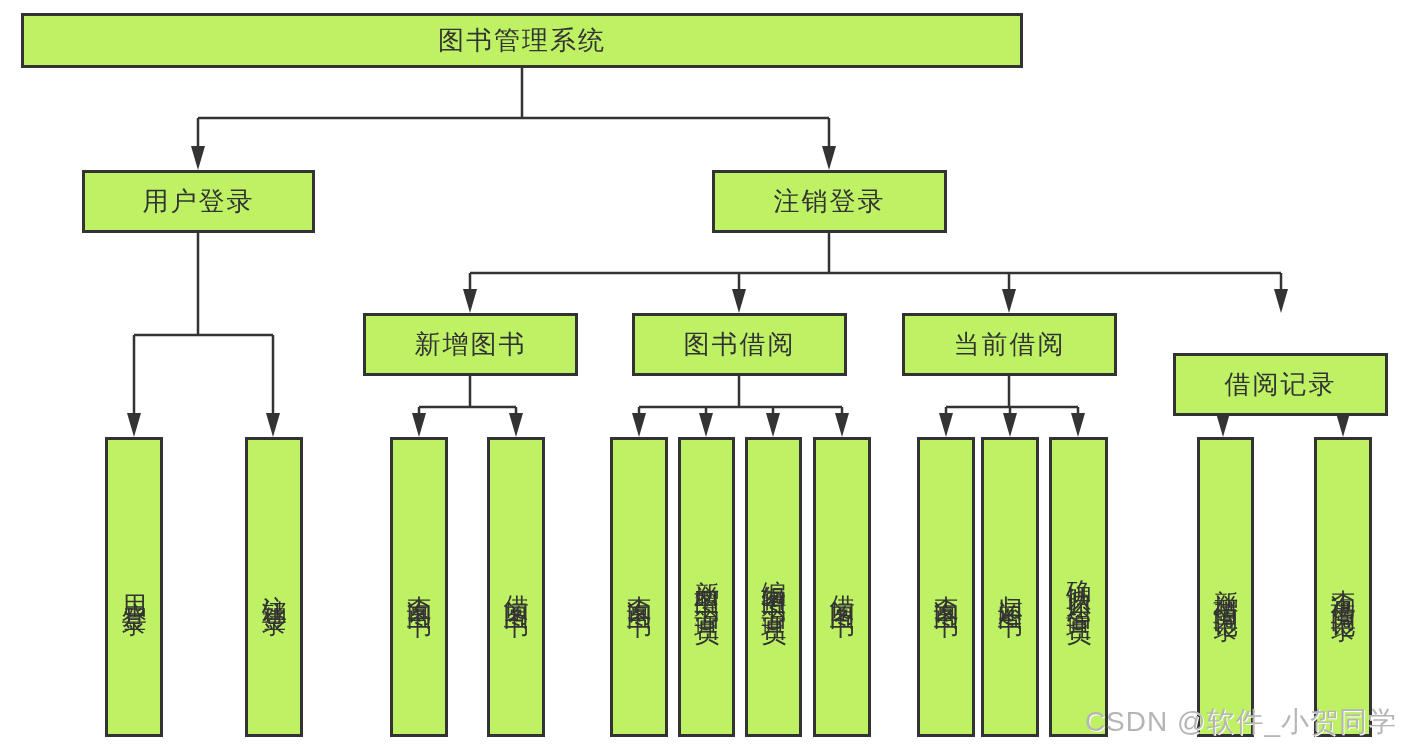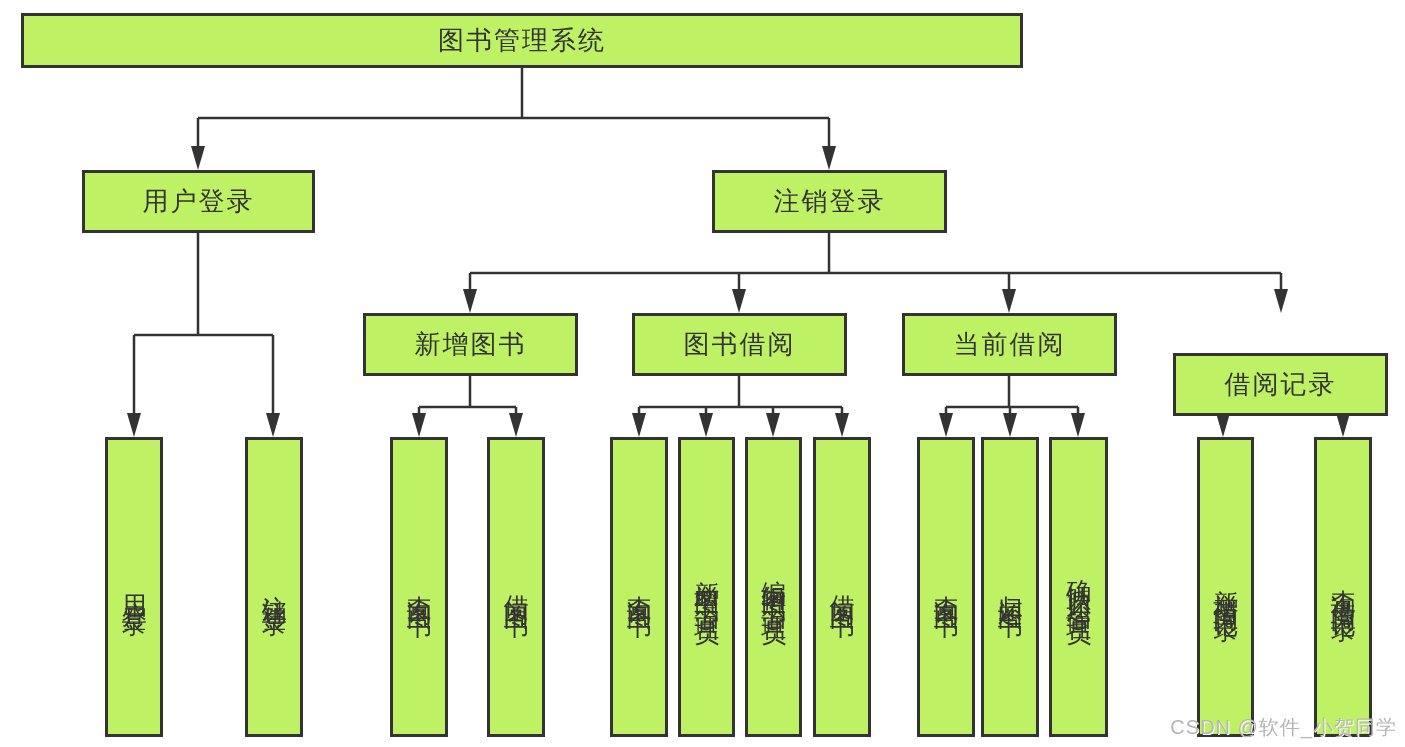--- a/index.html
+++ b/index.html
@@ -41,21 +41,21 @@
     text-orientation: mixed;
     font-size: 25px;
     letter-spacing: 6px;
     line-height: 1.1;
     color: #333333;
   }
   #watermark {
     position: absolute;
     right: 8px;
     bottom: 6px;
-    font-size: 20px;
+    font-size: 28px;
     color: #b5b5b5;
     letter-spacing: 1px;
     white-space: nowrap;
     text-shadow: 1px 1px 0 #ffffff;
   }
 </style>
 </head>
 <body>
 
 <div id="canvas">

